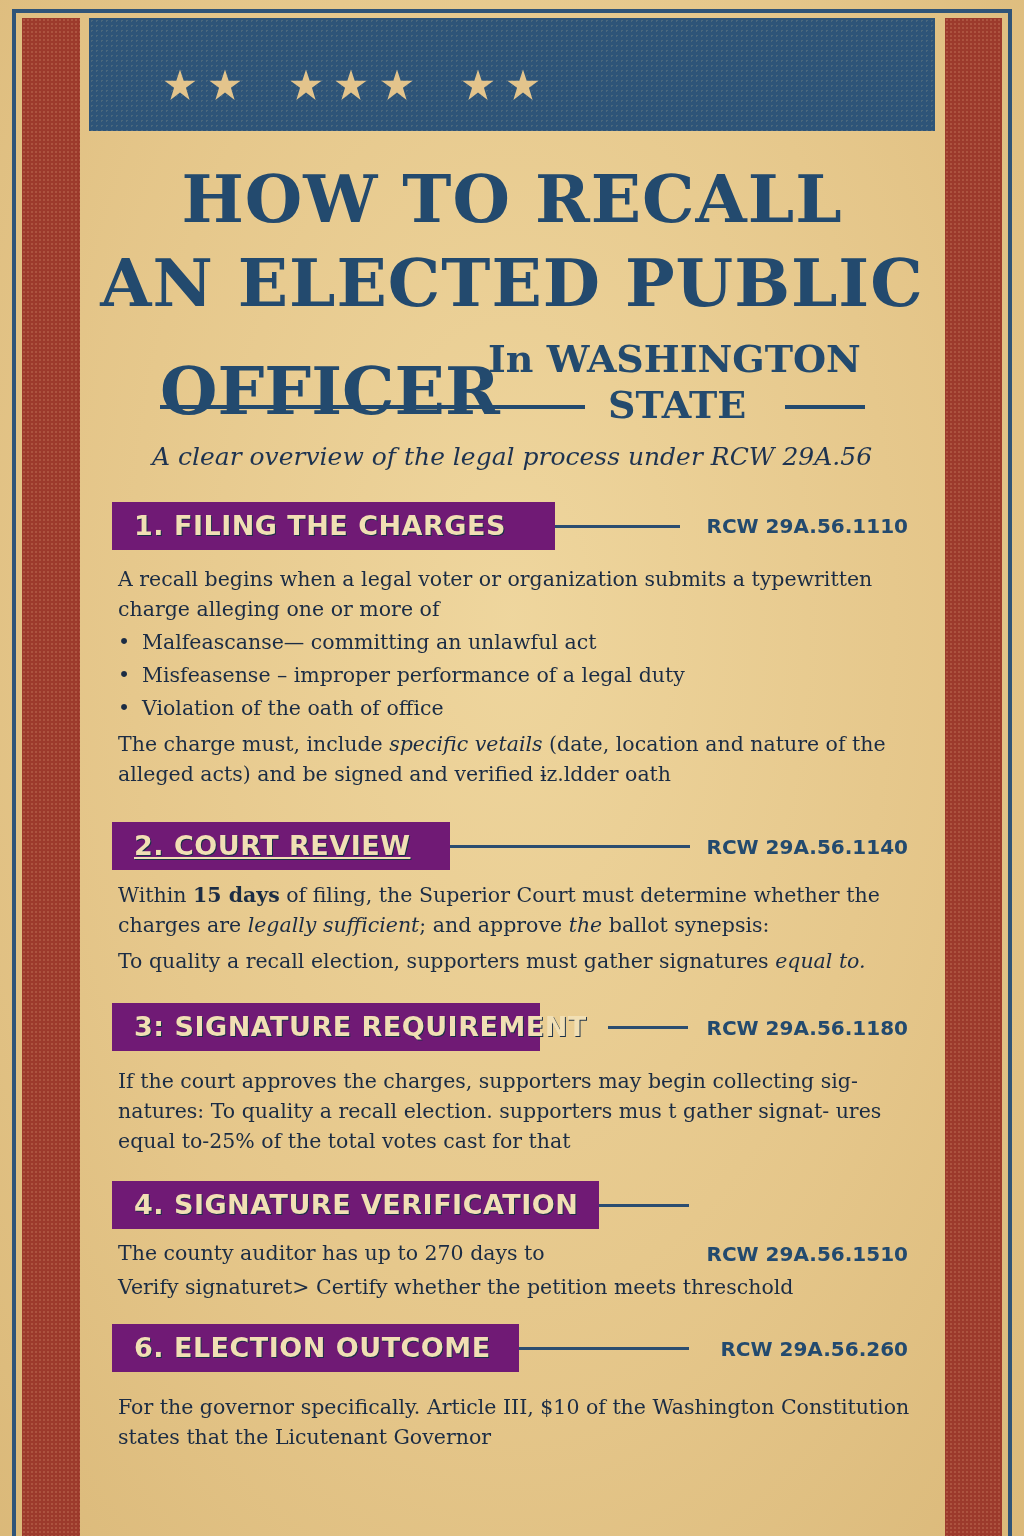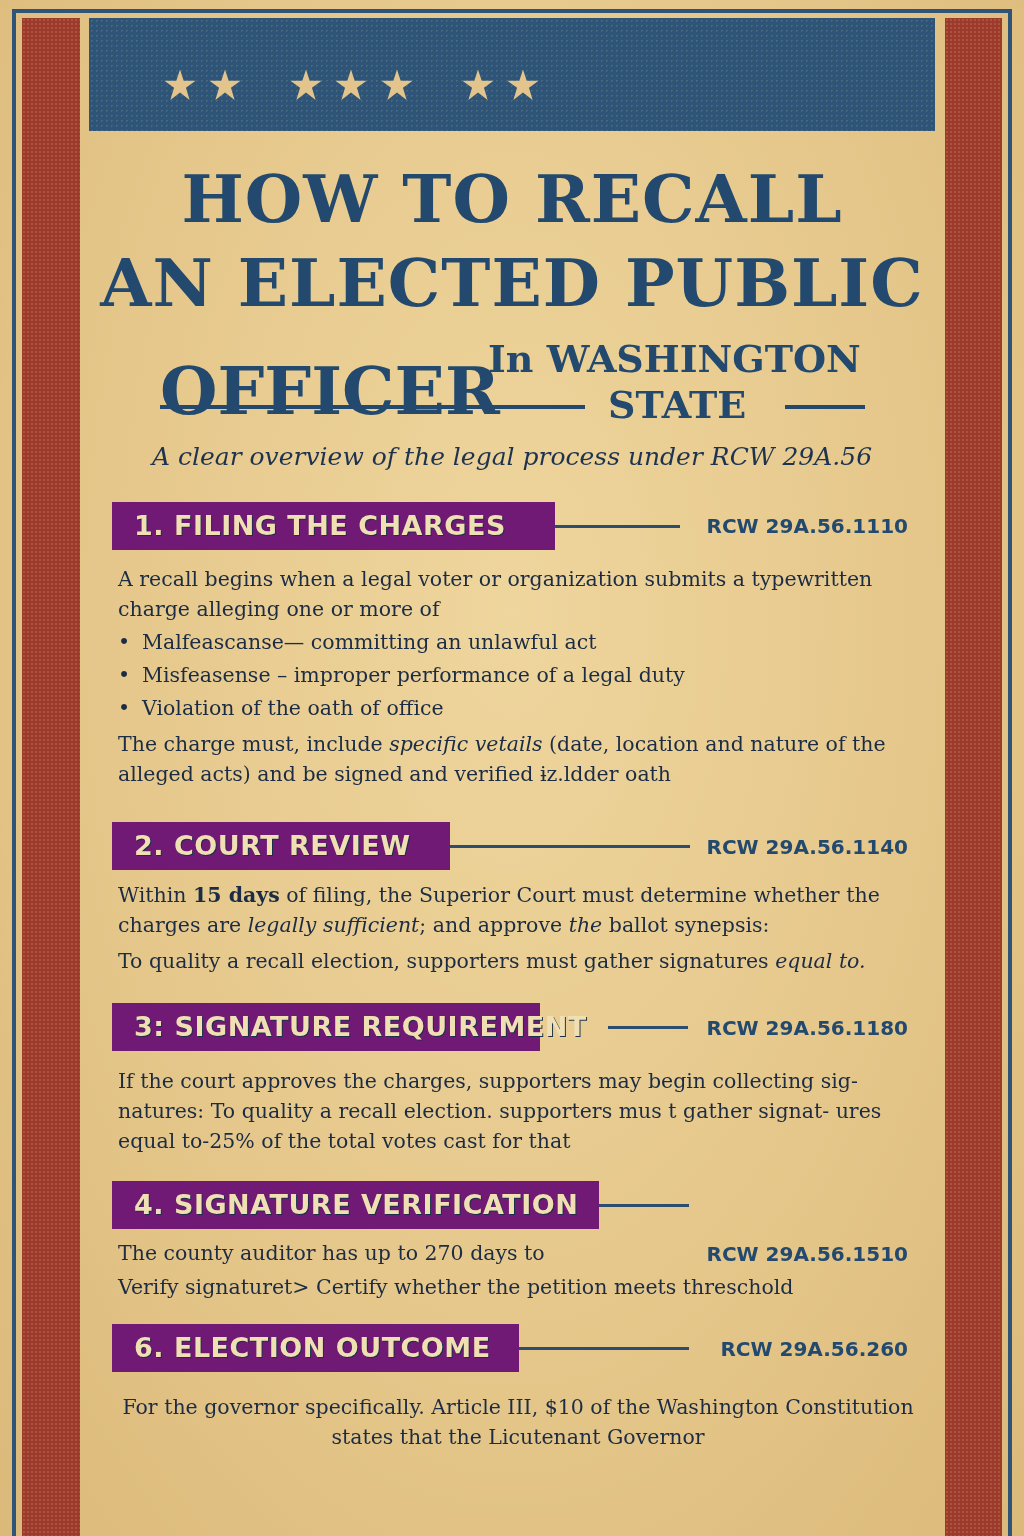--- a/index.html
+++ b/index.html
@@ -205,21 +205,21 @@
 <div class="rcw" style="top:514px;">RCW 29A.56.1110</div>
 
 <div class="body-text" style="top:564px;">
   <p>A recall begins when a legal voter or organization submits a typewritten charge alleging one or more of</p>
   <span class="bullet" style="margin-top:3px;"><span class="dot">•</span><span>Malfeascanse— committing an unlawful act</span></span>
   <span class="bullet" style="margin-top:3px;"><span class="dot">•</span><span>Misfeasense – improper performance of a legal duty</span></span>
   <span class="bullet" style="margin-top:3px;"><span class="dot">•</span><span>Violation of the oath of office</span></span>
   <p style="margin-top:6px;"><span>The charge must, include </span><i class="it">specific vetails</i><span> (date, location and nature of the alleged acts) and be signed and verified ɨz.ldder oath</span></p>
 </div>
 
-<div class="section-header" style="top:822px; width:338px;">2. COURT REVIEW</div>
+<div class="section-header" style="top:822px; width:338px;text-decoration:underline;">2. COURT REVIEW</div>
 <div class="connector" style="left:450px; top:845px; width:240px;"></div>
 <div class="rcw" style="top:835px;">RCW 29A.56.1140</div>
 
 <div class="body-text" style="top:880px;">
   <p><span>Within </span><b class="em">15 days</b><span> of filing, the Superior Court must determine whether the charges are </span><i class="it">legally sufficient</i><span>; and approve </span><i class="it">the</i><span> ballot synepsis:</span></p>
   <p style="margin-top:6px;"><span>To quality a recall election, supporters must gather signatures </span><i class="it">equal to.</i></p>
 </div>
 
 <div class="section-header" style="top:1003px; width:428px;">3: SIGNATURE REQUIREMENT</div>
 <div class="connector" style="left:608px; top:1026px; width:80px;"></div>
@@ -234,14 +234,14 @@
 <div class="body-text" style="top:1238px;">
   <p>The county auditor has up to 270 days to</p>
   <p style="margin-top:4px;">Verify signaturet&gt; Certify whether the petition meets threschold</p>
 </div>
 
 <div class="section-header" style="top:1324px; width:407px;">6. ELECTION OUTCOME</div>
 <div class="connector" style="left:519px; top:1347px; width:170px;"></div>
 <div class="rcw" style="top:1337px;">RCW 29A.56.260</div>
 
 <div class="body-text" style="top:1384px;">
-  <p style="margin-top:8px;text-align:center;">For the governor specifically. Article III, $10 of the Washington Constitution states that the Licutenant Governor</p>
+  <p style="margin-top:8px;">For the governor specifically. Article III, $10 of the Washington Constitution states that the Licutenant Governor</p>
 </div>
 
 </body></html>

